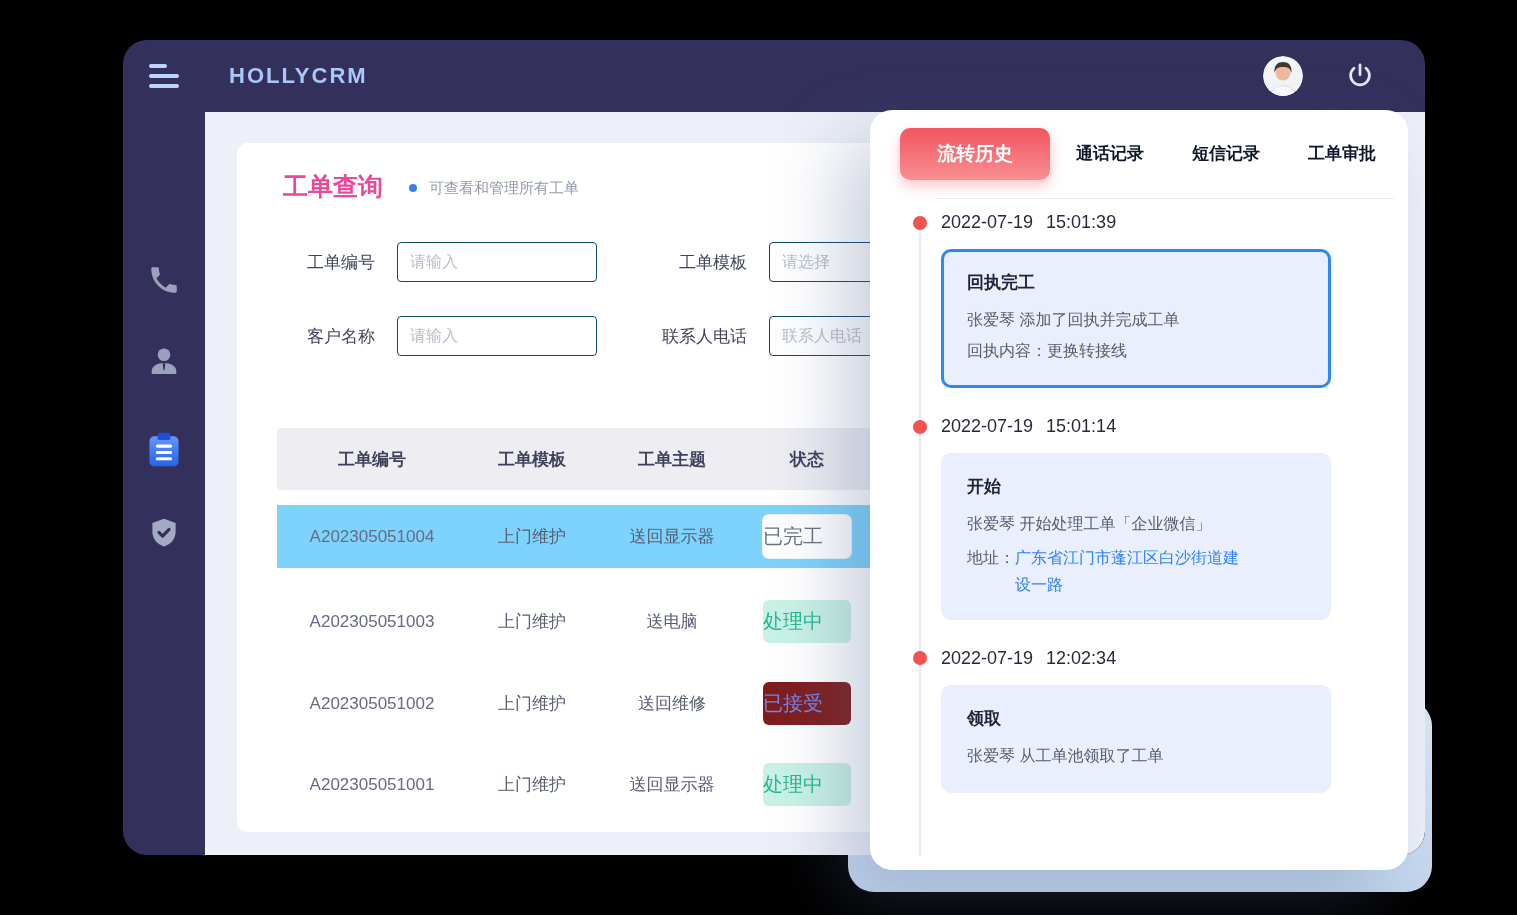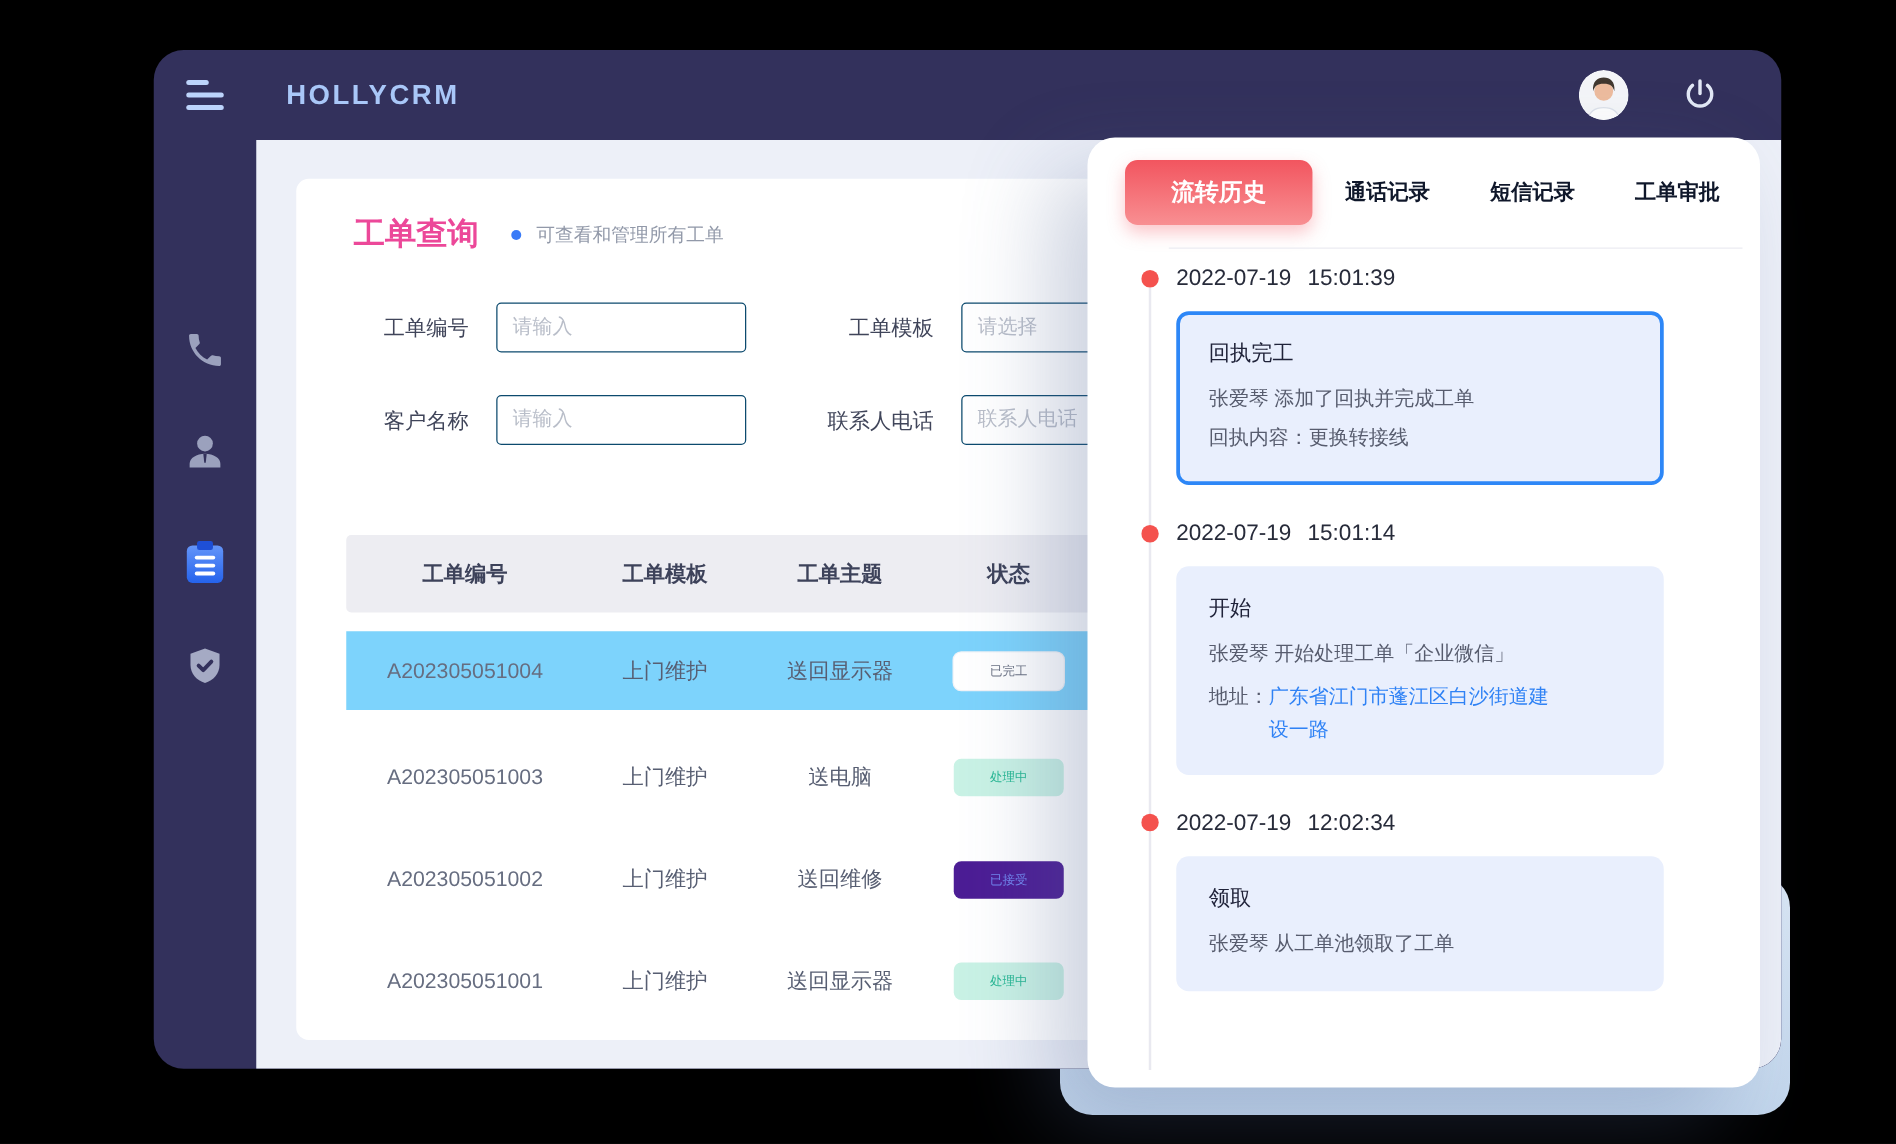--- a/index.html
+++ b/index.html
@@ -51,24 +51,24 @@
   .tgrid{display:grid;grid-template-columns:190px 130px 150px 120px;align-items:center;justify-items:center;height:100%;}
   .th{font-size:17px;font-weight:bold;color:#3d425a;}
   .t-row{position:absolute;left:40px;width:1080px;height:63px;}
   .t-row.sel{background:#7dd3fc;}
   .t-row.ry1{top:362px;}
   .t-row.ry2{top:447px;}
   .t-row.ry3{top:529px;}
   .t-row.ry4{top:610px;}
   .td{font-size:17px;color:#575e72;}
   .td.id{color:#666d80;}
-  .badge{display:inline-block;min-width:88px;text-align:center;padding:8px 0;border-radius:6px;font-size:10px;}
+  .badge{display:inline-block;min-width:88px;padding:8px 0;border-radius:6px;font-size:20px;}
   .badge.done{background:#fff;color:#6b7283;box-shadow:0 0 0 1px #f1f3f7;}
   .badge.processing{background:#c9f2e5;color:#27b893;}
-  .badge.accepted{background:#4c1d95;color:#7186ef;}
+  .badge.accepted{background:#7f1d1d;color:#7186ef;}
 
   .fade{position:absolute;left:710px;top:0;width:160px;height:100%;
     background:linear-gradient(to right,rgba(255,255,255,0) 0%,rgba(250,251,254,.85) 80%);pointer-events:none;}
 
   
   .panel{position:absolute;left:870px;top:110px;width:538px;height:760px;background:#fff;border-radius:22px;
     box-shadow:-30px 28px 70px rgba(84,104,150,.30);z-index:3;}
   .tabs{position:absolute;left:30px;top:18px;display:flex;align-items:center;gap:4px;}
   .tab-active{width:150px;height:52px;border-radius:10px;display:flex;align-items:center;justify-content:center;
     background:linear-gradient(180deg,#f2555f 0%,#f88f92 100%);color:#fff;font-size:19px;font-weight:bold;cursor:pointer;
@@ -77,21 +77,21 @@
   .tab-divider{position:absolute;left:65px;right:14px;top:88px;height:1px;background:#ececf2;}
 
   .timeline{position:absolute;left:43px;top:102px;width:450px;bottom:14px;overflow:hidden;}
   .timeline::before{content:"";position:absolute;left:6px;top:18px;bottom:0;width:2px;background:#e9e9f0;}
   .t-entry{position:relative;margin-bottom:28px;}
   .t-head{display:flex;align-items:center;margin-bottom:16px;}
   .t-dot{width:14px;height:14px;border-radius:50%;background:#f4524e;flex:none;position:relative;z-index:1;}
   .t-time{margin-left:14px;font-size:18px;color:#272b3a;word-spacing:8px;}
   .t-card{margin-left:28px;width:390px;background:#e9effd;border-radius:10px;padding:22px 26px;cursor:pointer;}
   .t-card.hl{border:3px solid #2d87f7;padding:19px 23px;}
-  .t-title{font-size:17px;font-weight:normal;color:#20233a;margin-bottom:10px;}
+  .t-title{font-size:17px;font-weight:bold;color:#20233a;margin-bottom:10px;}
   .t-line{font-size:16px;color:#575c6e;line-height:1.95;}
   .addr{display:flex;font-size:16px;line-height:1.7;margin-top:4px;}
   .addr-label{color:#575c6e;flex:none;}
   .addr-link{color:#2f82f5;max-width:238px;cursor:pointer;}
 </style>
 </head>
 <body>
 
 <div class="canvas">
 

